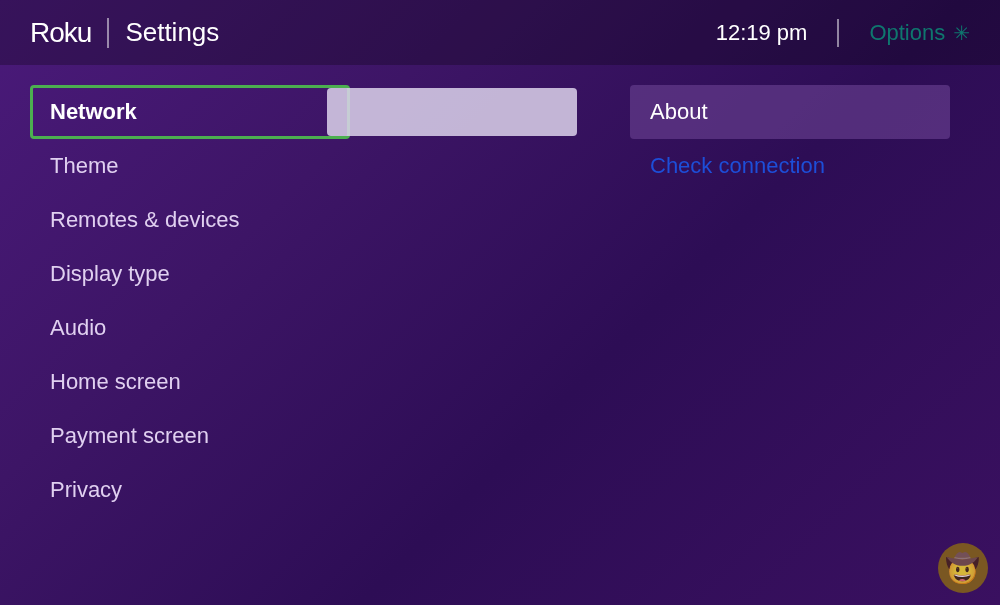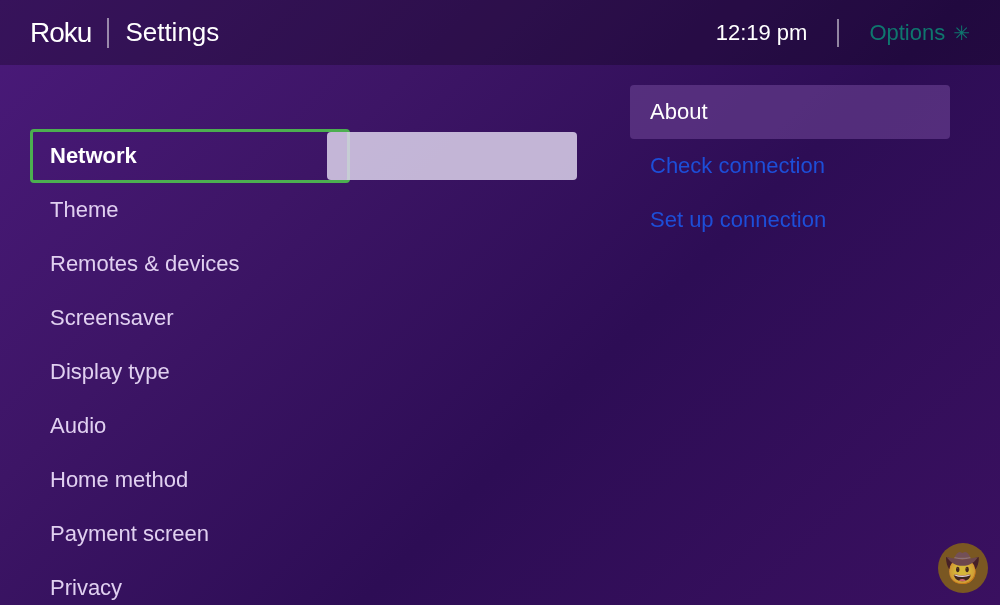--- a/index.html
+++ b/index.html
@@ -92,21 +92,20 @@
       gap: 0;
       height: calc(605px - 65px);
     }
 
     
     .settings-list {
       width: 320px;
       display: flex;
       flex-direction: column;
       gap: 0;
-      margin-top: 44px;
     }
 
     .settings-item {
       padding: 14px 20px;
       font-size: 22px;
       font-weight: 400;
       color: #e0d0f0;
       cursor: pointer;
       border-radius: 4px;
       position: relative;
@@ -204,35 +203,32 @@
     </div>
 
     <div class="settings-item">
       <span>Theme</span>
     </div>
 
     <div class="settings-item">
       <span>Remotes &amp; devices</span>
     </div>
 
-    <div class="settings-item">
-      <span>Screensaver</span>
-    </div>
 
     <div class="settings-item">
       <span>Display type</span>
     </div>
 
 
     <div class="settings-item">
       <span>Audio</span>
     </div>
 
     <div class="settings-item">
-      <span>Home method</span>
+      <span>Home screen</span>
     </div>
 
     <div class="settings-item">
       <span>Payment screen</span>
     </div>
 
     <div class="settings-item">
       <span>Privacy</span>
     </div>
 
@@ -241,23 +237,20 @@
   <div class="submenu">
 
     <div class="submenu-item active">
       <span>About</span>
     </div>
 
     <div class="submenu-item">
       <span>Check connection</span>
     </div>
 
-    <div class="submenu-item">
-      <span>Set up connection</span>
-    </div>
 
   </div>
 
 </div>
 
 <div class="watermark">
   <div class="watermark-circle">🤠</div>
 </div>
 
 </body></html>

